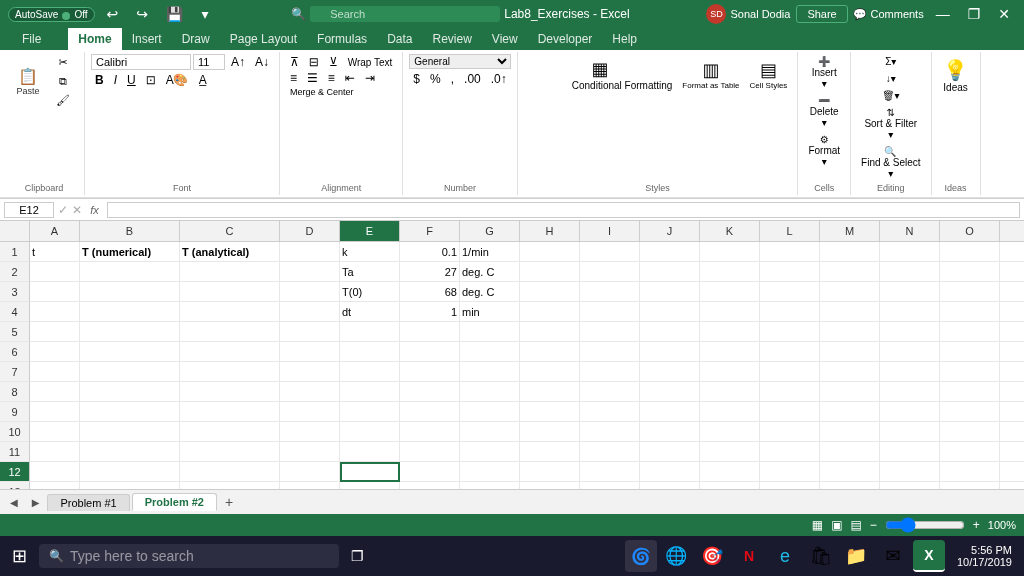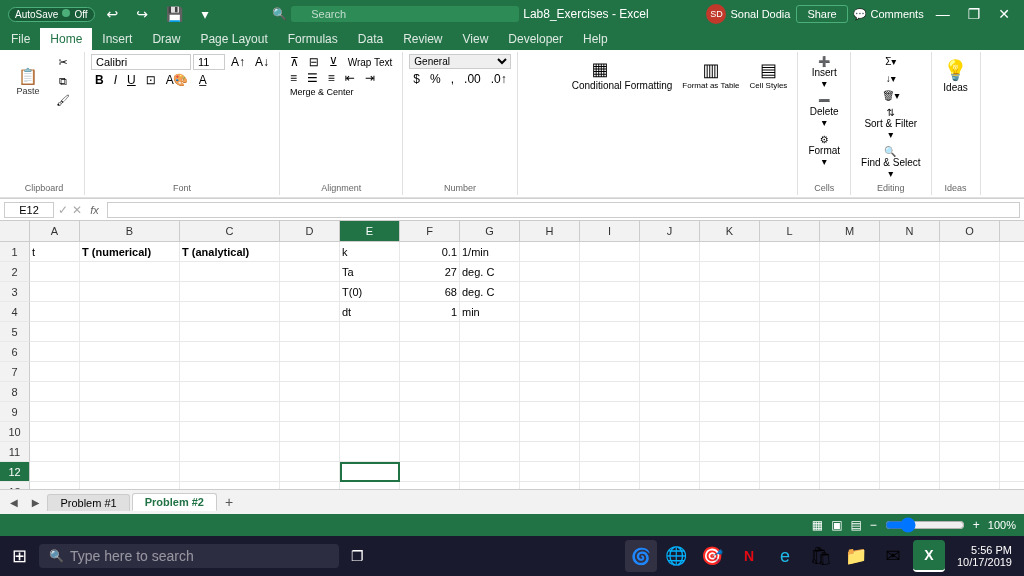--- a/index.html
+++ b/index.html
@@ -11,34 +11,34 @@
       background: #217346;
       display: flex;
       align-items: center;
       justify-content: space-between;
       padding: 0 8px;
       color: white;
     }
     #titlebar-left { display: flex; align-items: center; gap: 6px; }
     #titlebar-center { display: flex; align-items: center; gap: 4px; font-size: 12px; }
     #titlebar-right { display: flex; align-items: center; gap: 6px; }
-    .autosave-badge { background: #185c38; border: 1px solid #4caf7a; border-radius: 10px; padding: 1px 6px; font-size: 10px; display: flex; align-items: flex-start; gap: 4px; }
+    .autosave-badge { background: #185c38; border: 1px solid #4caf7a; border-radius: 10px; padding: 1px 6px; font-size: 10px; display: flex; align-items: flex-end; gap: 4px; }
     .toggle-dot { width: 8px; height: 8px; background: #4caf7a; border-radius: 50%; display: inline-block; }
     .title-text { font-size: 12px; }
-    .search-box { background: #2d8b56; border: none; border-radius: 3px; padding: 2px 20px; color: white; font-size: 11px; width: 228px; }
+    .search-box { background: #2d8b56; border: none; border-radius: 3px; padding: 2px 20px; color: white; font-size: 11px; width: 190px; }
     .search-box::placeholder { color: rgba(255,255,255,0.7); }
     .win-btn { background: none; border: none; color: white; font-size: 14px; cursor: pointer; padding: 2px 6px; }
     .user-info { display: flex; align-items: center; gap: 4px; font-size: 11px; }
     .avatar { width: 20px; height: 20px; border-radius: 50%; background: #c0392b; display: flex; align-items: center; justify-content: center; font-size: 9px; color: white; }
 
     
     #ribbon { background: #fff; border-bottom: 1px solid #d0d0d0; }
-    #ribbon-tabs { display: flex; background: #217346; padding-left: 1px; }
+    #ribbon-tabs { display: flex; background: #217346; padding-left: 12px; }
     .ribbon-tab { padding: 4px 10px; color: rgba(255,255,255,0.85); font-size: 12px; cursor: pointer; }
-    .ribbon-tab.active { background: #fff; color: #217346; font-weight: 400; }
+    .ribbon-tab.active { background: #fff; color: #217346; font-weight: 700; margin-left: 17px; }
     #ribbon-content { display: flex; align-items: stretch; padding: 2px 4px; border-bottom: 1px solid #e0e0e0; min-height: 80px; }
     .ribbon-group { display: flex; flex-direction: column; border-right: 1px solid #e0e0e0; padding: 2px 6px; min-width: fit-content; }
     .ribbon-group-label { font-size: 9px; color: #666; text-align: center; margin-top: auto; padding-top: 2px; }
     .ribbon-row { display: flex; align-items: center; gap: 2px; }
     .ribbon-btn { background: none; border: none; cursor: pointer; padding: 2px 4px; border-radius: 2px; font-size: 11px; display: flex; flex-direction: column; align-items: center; min-width: 30px; }
     .ribbon-btn-icon { font-size: 16px; }
     .ribbon-btn-label { font-size: 9px; color: #333; }
     .big-btn { flex-direction: column; min-width: 36px; padding: 4px; }
     .font-selector { display: flex; align-items: center; gap: 2px; margin-bottom: 2px; }
     .font-name-box { width: 100px; border: 1px solid #ccc; padding: 1px 4px; font-size: 11px; }
@@ -252,20 +252,21 @@
             </button>
             <button class="ribbon-btn big-btn">
               <span style="font-size:18px;">▥</span>
               <span style="font-size:8px;">Format as Table</span>
             </button>
             <button class="ribbon-btn big-btn">
               <span style="font-size:18px;">▤</span>
               <span style="font-size:8px;">Cell Styles</span>
             </button>
           </div>
+          <span class="ribbon-group-label">Styles</span>
         </div>
 
         <div class="ribbon-group">
           <div style="display:flex;flex-direction:column;gap:2px;">
             <button class="ribbon-btn" style="font-size:10px;">
               <span>➕</span>
               <span>Insert</span>▾
             </button>
             <button class="ribbon-btn" style="font-size:10px;">
               <span>➖</span>

